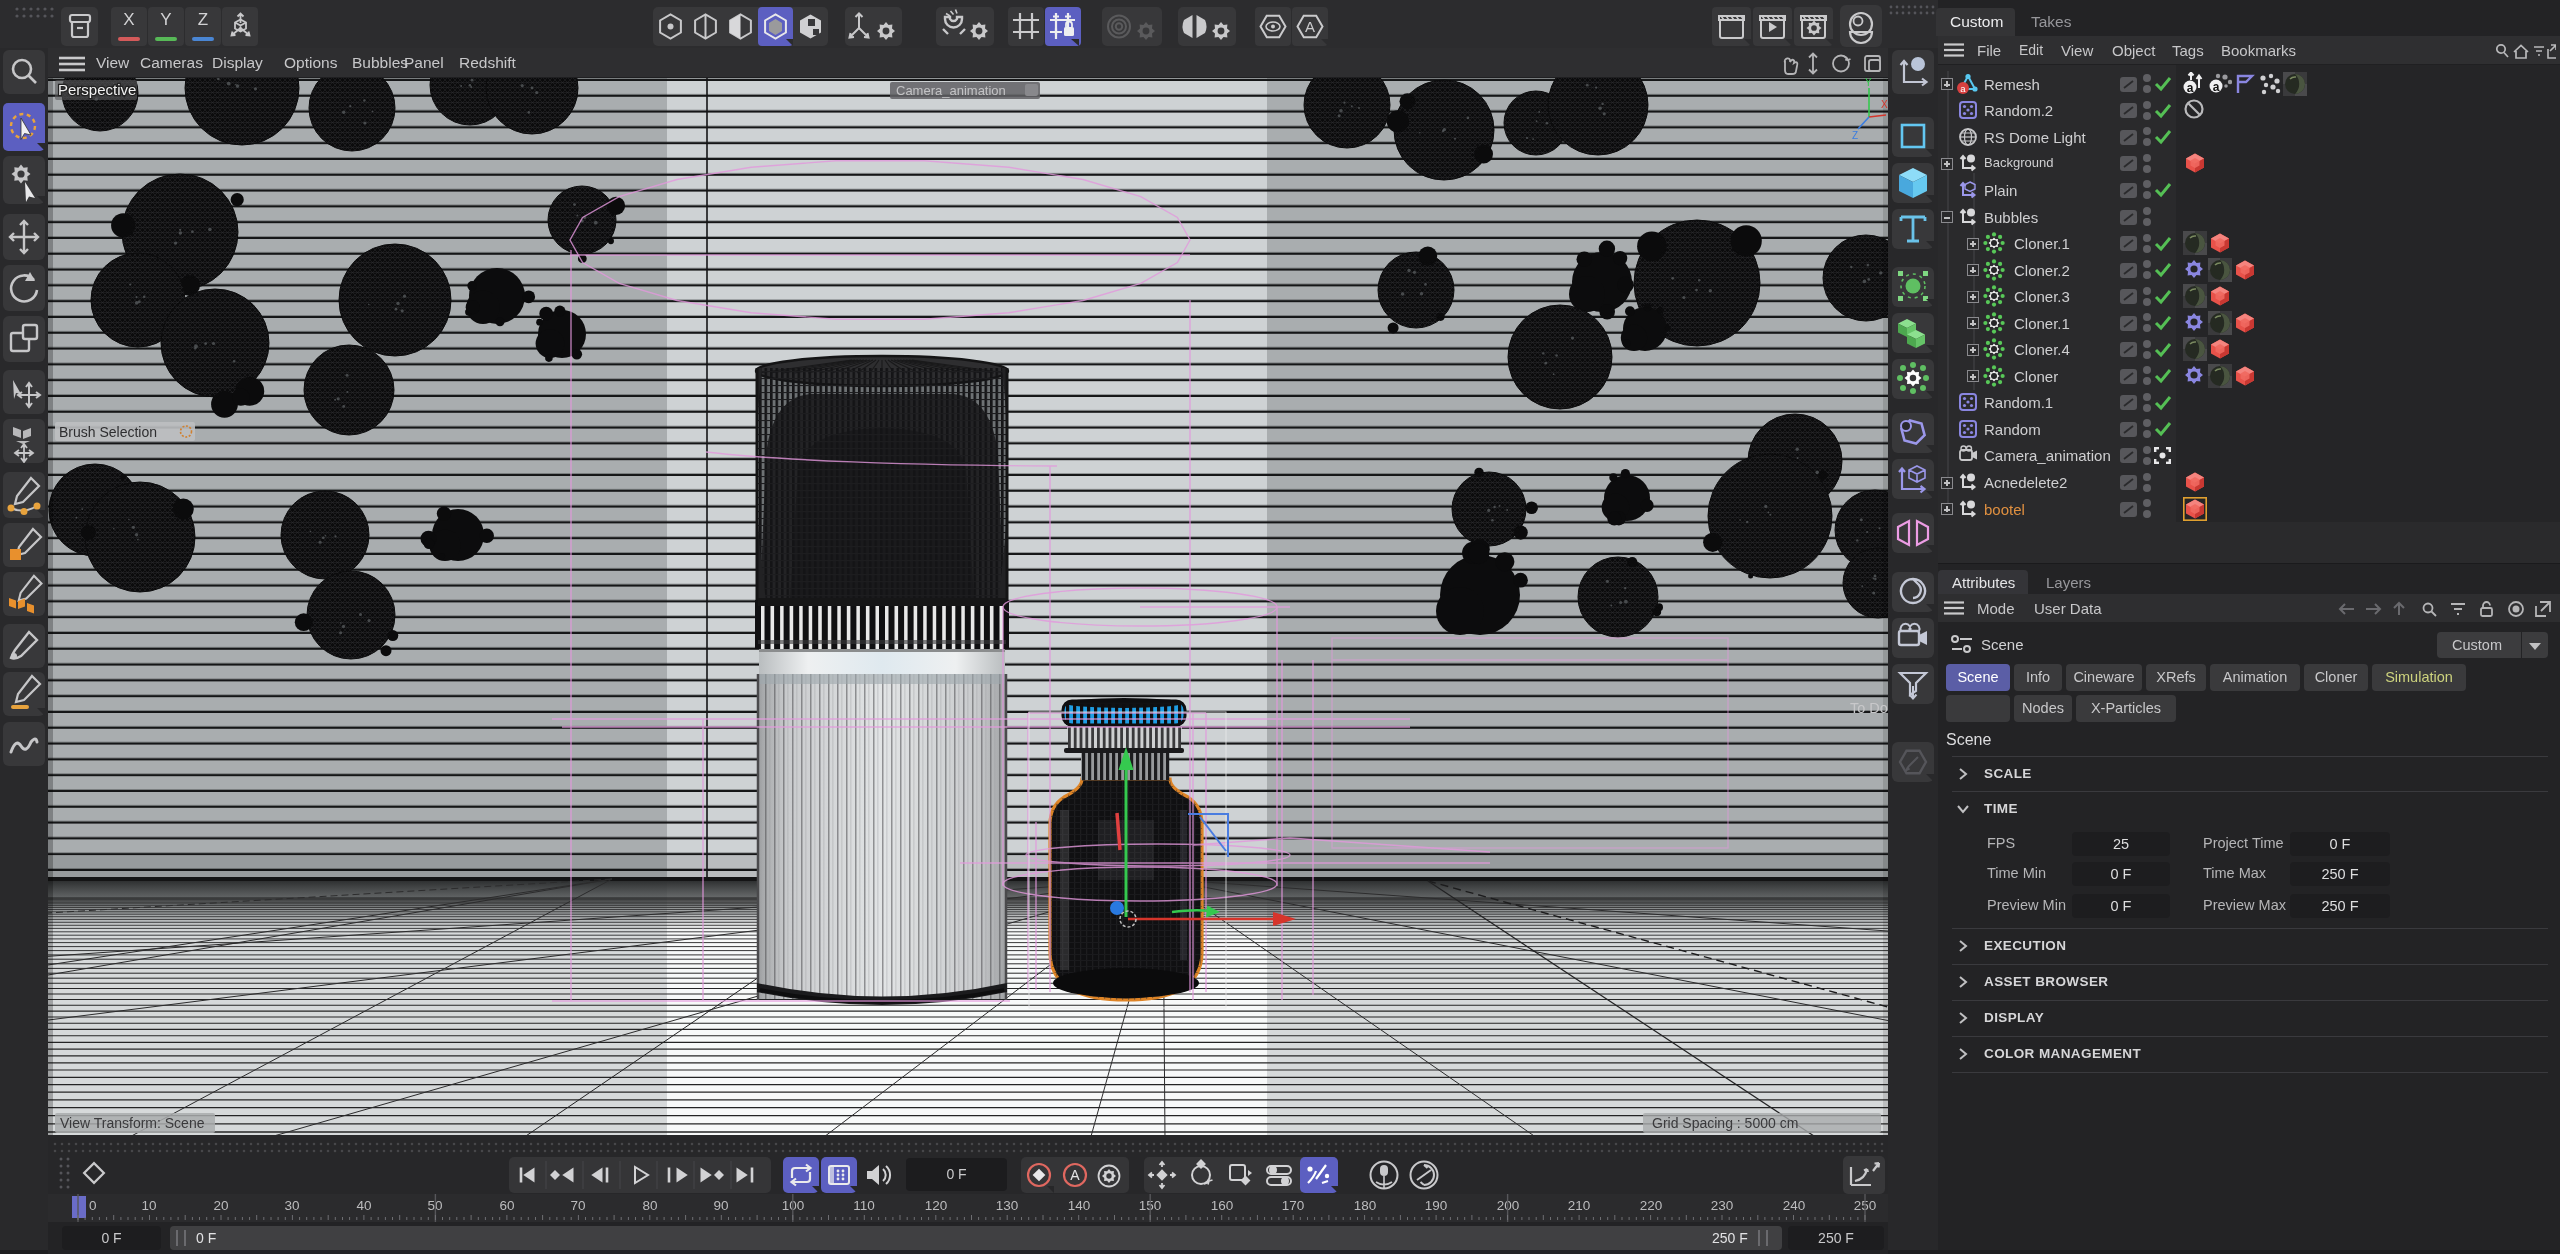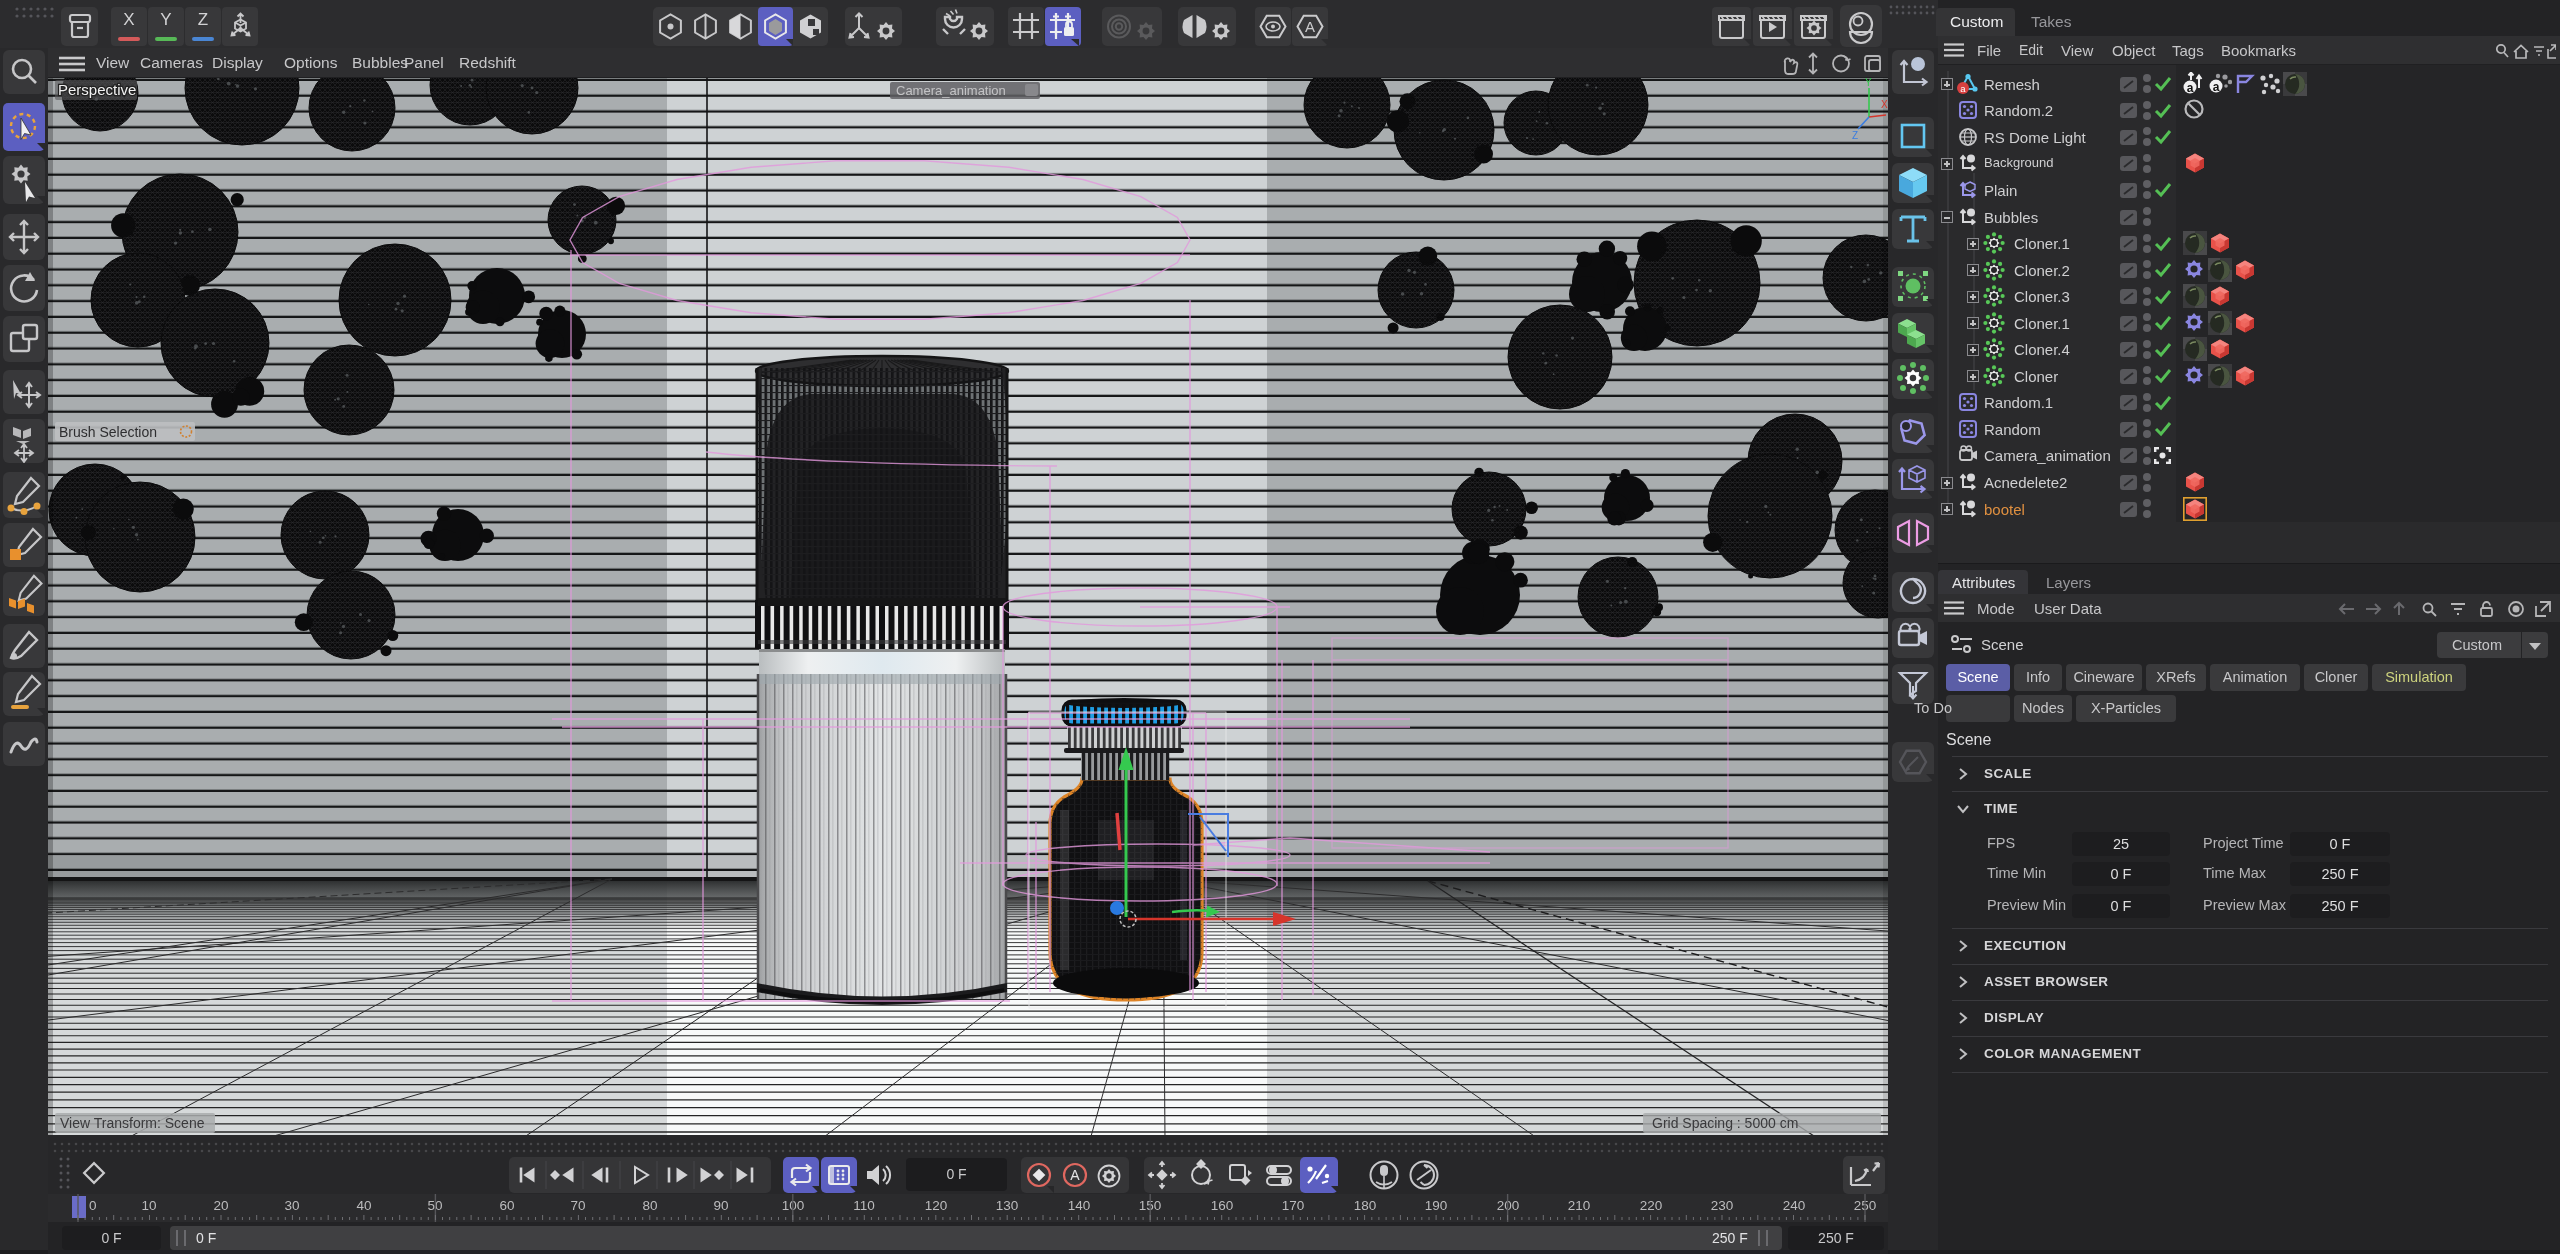--- a/index.html
+++ b/index.html
@@ -1663,21 +1663,21 @@
 <div class="abs" style="left:2066px;top:669px;width:76px;text-align:center;font-size:14.5px;color:#c8c8ca;position:absolute">Cineware</div>
 <div class="abs" style="left:2146px;top:664px;width:60px;height:27px;background:#3a3a3c;border-radius:4px"></div>
 <div class="abs" style="left:2146px;top:669px;width:60px;text-align:center;font-size:14.5px;color:#c8c8ca;position:absolute">XRefs</div>
 <div class="abs" style="left:2210px;top:664px;width:90px;height:27px;background:#3a3a3c;border-radius:4px"></div>
 <div class="abs" style="left:2210px;top:669px;width:90px;text-align:center;font-size:14.5px;color:#c8c8ca;position:absolute">Animation</div>
 <div class="abs" style="left:2304px;top:664px;width:64px;height:27px;background:#3a3a3c;border-radius:4px"></div>
 <div class="abs" style="left:2304px;top:669px;width:64px;text-align:center;font-size:14.5px;color:#c8c8ca;position:absolute">Cloner</div>
 <div class="abs" style="left:2372px;top:664px;width:94px;height:27px;background:#3a3a3c;border-radius:4px"></div>
 <div class="abs" style="left:2372px;top:669px;width:94px;text-align:center;font-size:14.5px;color:#cdd37e;position:absolute">Simulation</div>
 <div class="abs" style="left:1946px;top:695px;width:64px;height:27px;background:#3a3a3c;border-radius:4px"></div>
-<div class="abs" style="left:1888px;top:700px;width:64px;text-align:right;font-size:14.5px;color:#c8c8ca">To Do</div>
+<div class="abs" style="left:1850px;top:700px;width:64px;text-align:left;font-size:14.5px;color:#c8c8ca">To Do</div>
 <div class="abs" style="left:2014px;top:695px;width:58px;height:27px;background:#3a3a3c;border-radius:4px"></div>
 <div class="abs" style="left:2014px;top:700px;width:58px;text-align:center;font-size:14.5px;color:#c8c8ca">Nodes</div>
 <div class="abs" style="left:2076px;top:695px;width:100px;height:27px;background:#3a3a3c;border-radius:4px"></div>
 <div class="abs" style="left:2076px;top:700px;width:100px;text-align:center;font-size:14.5px;color:#c8c8ca">X-Particles</div>
 <div class="txt" style="left:1946px;top:731px;font-size:16px;color:#dcdcde">Scene</div>
 <div class="abs" style="left:1952px;top:756px;width:596px;height:1px;background:#3a3a3e"></div>
 <svg class="abs" style="left:1956px;top:767px" width="14" height="14" viewBox="0 0 14 14">
     <path d="M4 2 L10 7 L4 12" fill="none" stroke="#c0c0c2" stroke-width="2"></path>
   </svg>
 <div class="txt" style="left:1984px;top:766px;font-size:13.5px;font-weight:bold;color:#d6d6d8;letter-spacing:0.4px">SCALE</div>

